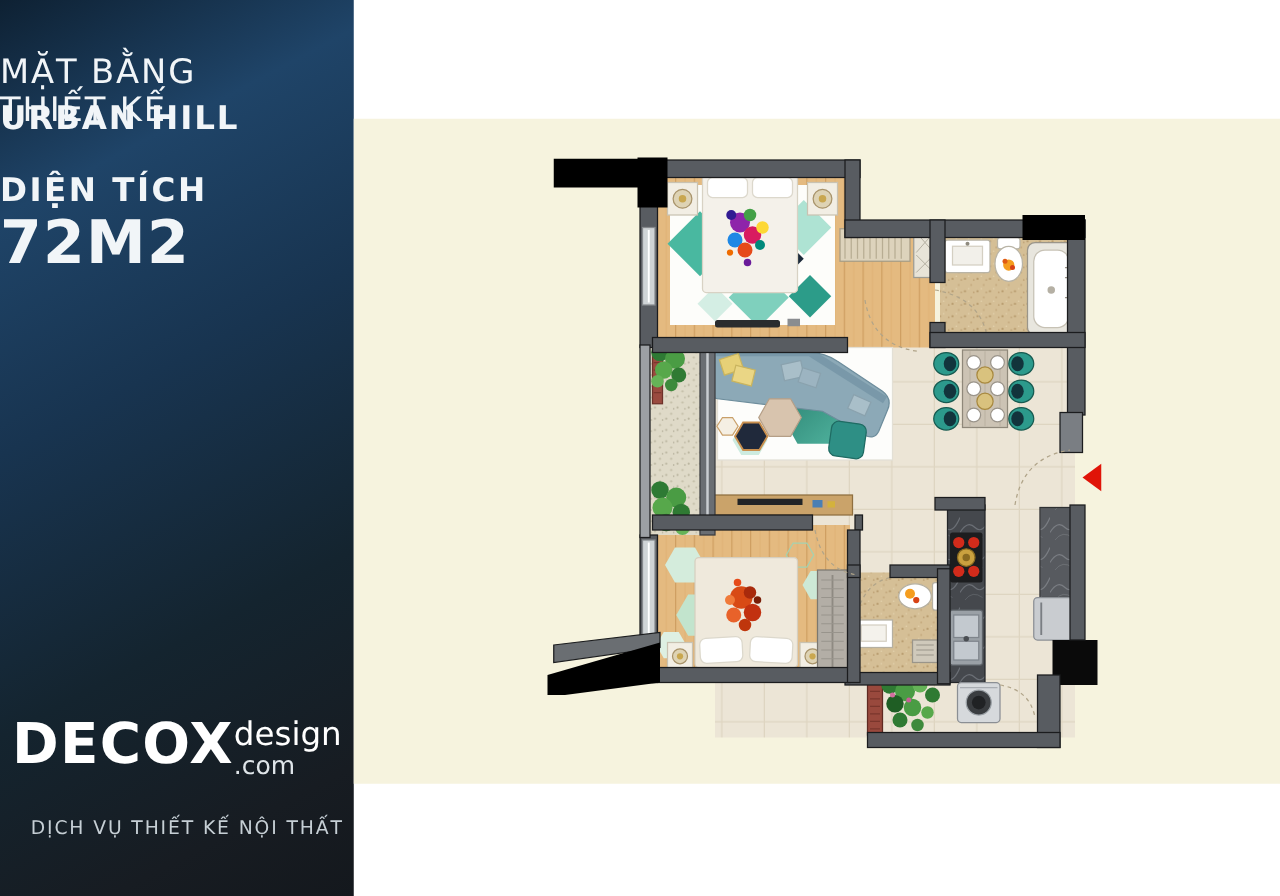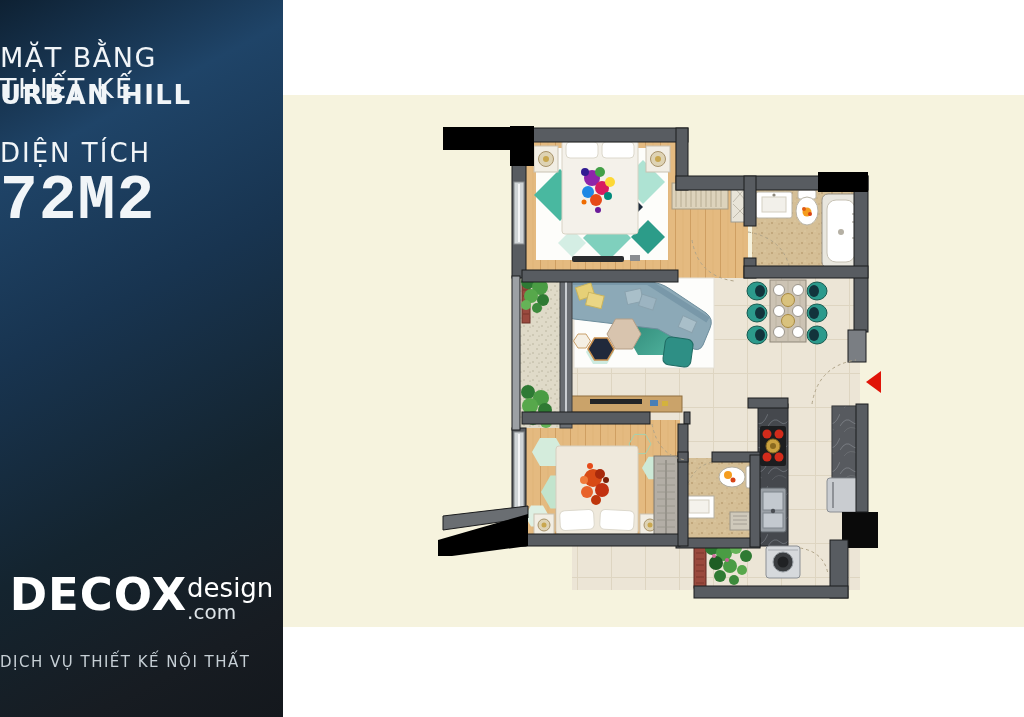--- a/index.html
+++ b/index.html
@@ -3,28 +3,28 @@
 <meta charset="utf-8">
 <style>
   html,body{margin:0;padding:0;}
   body{width:1024px;height:717px;position:relative;overflow:hidden;background:#ffffff;
        font-family:"DejaVu Sans","Liberation Sans",sans-serif;}
   .sidebar{position:absolute;left:0;top:0;width:283px;height:717px;
        background:linear-gradient(152deg,#0e2133 0%,#1f4468 20%,#183450 42%,#14242f 68%,#171c22 88%,#14181d 100%);}
   .sidebar .txt{position:absolute;left:0;width:247px;text-align:left;color:#f1f5f8;}
   .plan-title{top:42px;font-size:27px;letter-spacing:1.5px;font-weight:400;color:#e8eef3;}
   .project-name{top:80px;font-size:26px;font-weight:800;letter-spacing:1.5px;color:#ffffff;}
-  .area-label{top:138px;font-size:26px;letter-spacing:2px;font-weight:400;color:#e8eef3;}
-  .area-value{top:166px;font-size:63px;font-weight:800;letter-spacing:1px;color:#ffffff;font-family:Liberation Mono, monospace;}
+  .area-label{top:138px;font-size:26px;letter-spacing:2px;font-weight:700;color:#e8eef3;}
+  .area-value{top:166px;font-size:48px;font-weight:800;letter-spacing:1px;color:#ffffff;}
   .logo{position:absolute;left:0;top:572px;width:283px;display:flex;justify-content:center;align-items:flex-start;color:#fff;}
   .logo-brand{font-size:45px;font-weight:800;letter-spacing:1px;line-height:1;}
   .logo-right{display:flex;flex-direction:column;margin-top:3px;justify-content:space-between;}
   .logo-design{font-size:26px;font-weight:400;line-height:1;}
   .logo-com{font-size:20px;font-weight:400;line-height:1.1;color:#dfe5e9;}
-  .footer{position:absolute;left:0;top:652px;width:275px;text-align:left;color:#c6cfd5;
+  .footer{position:absolute;left:0;top:652px;width:275px;text-align:right;color:#c6cfd5;
           font-size:15px;letter-spacing:1.5px;line-height:1.45;}
   .cream-band{position:absolute;left:283px;top:95px;width:741px;height:532px;background:#f6f3de;}
   svg.plan{position:absolute;left:0;top:0;}
 </style>
 </head>
 <body>
 
 <aside class="sidebar">
   <div class="txt plan-title">MẶT BẰNG THIẾT KẾ</div>
   <div class="txt project-name">URBAN HILL</div>

